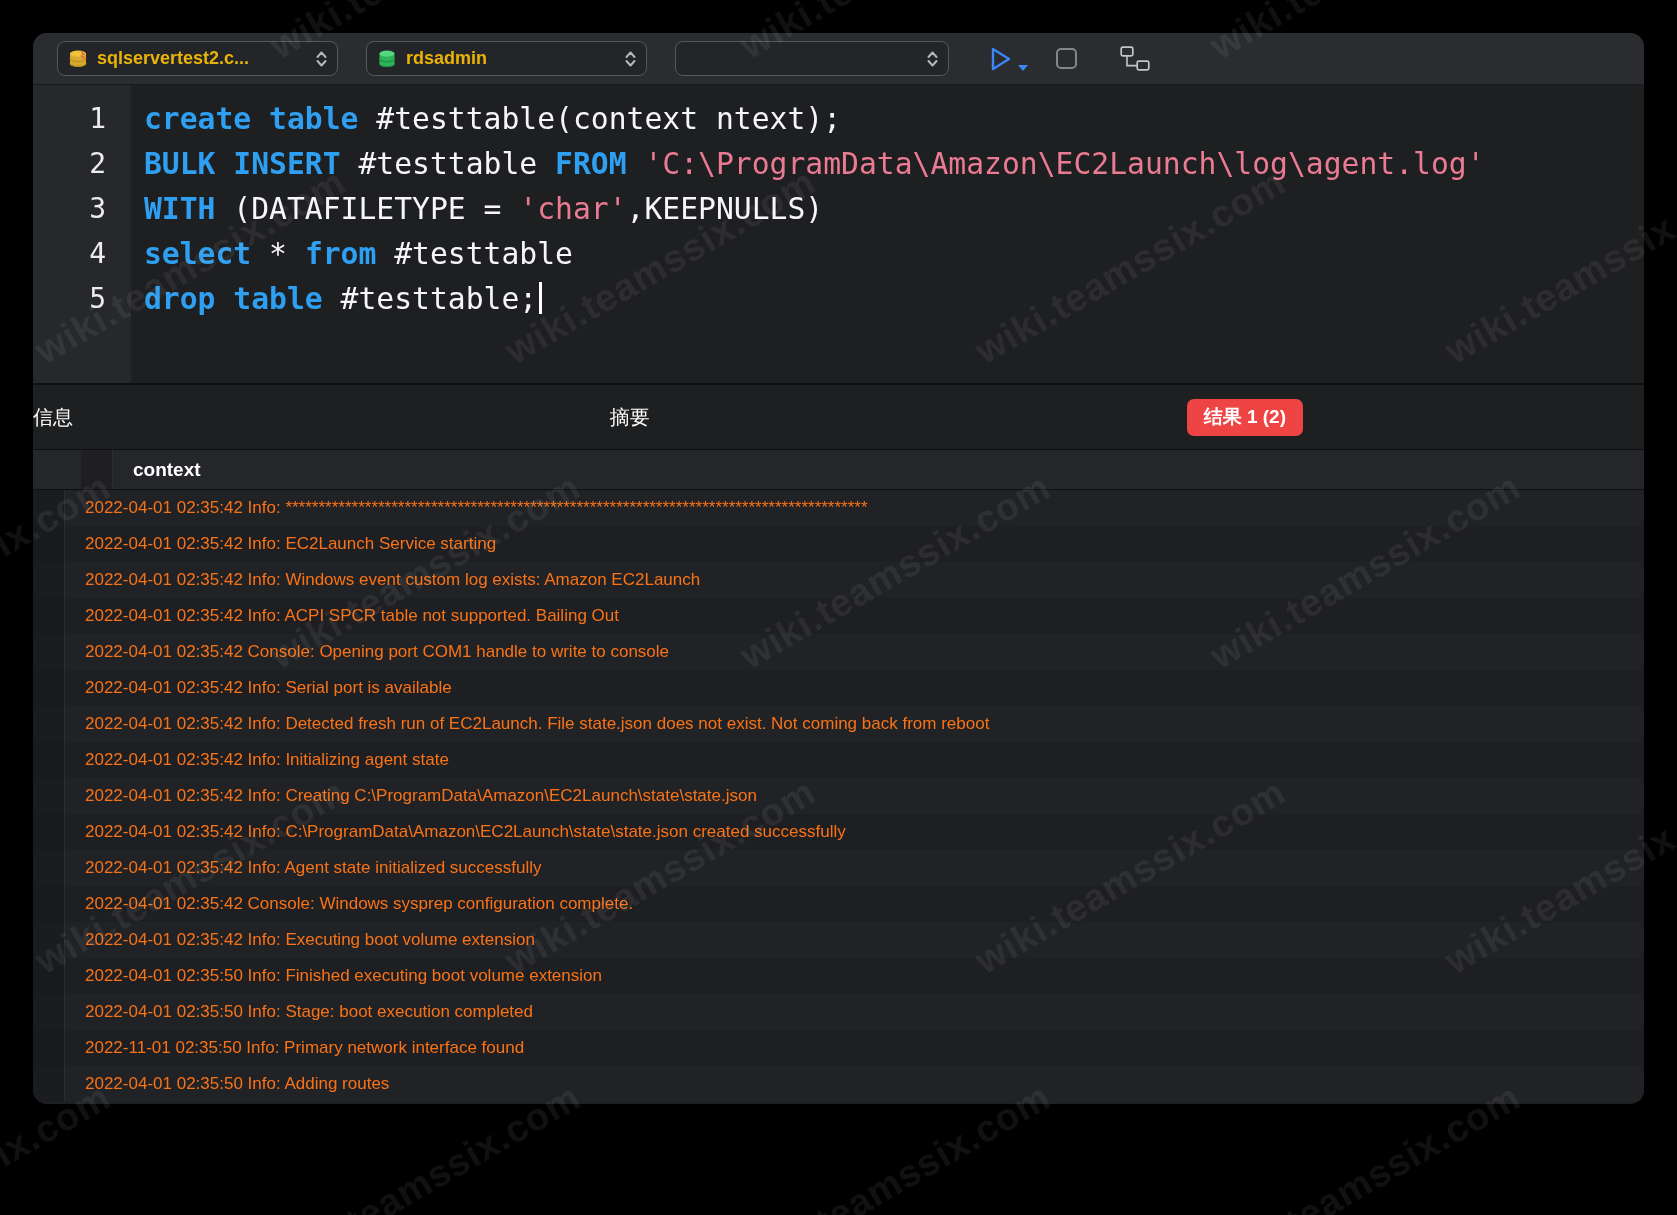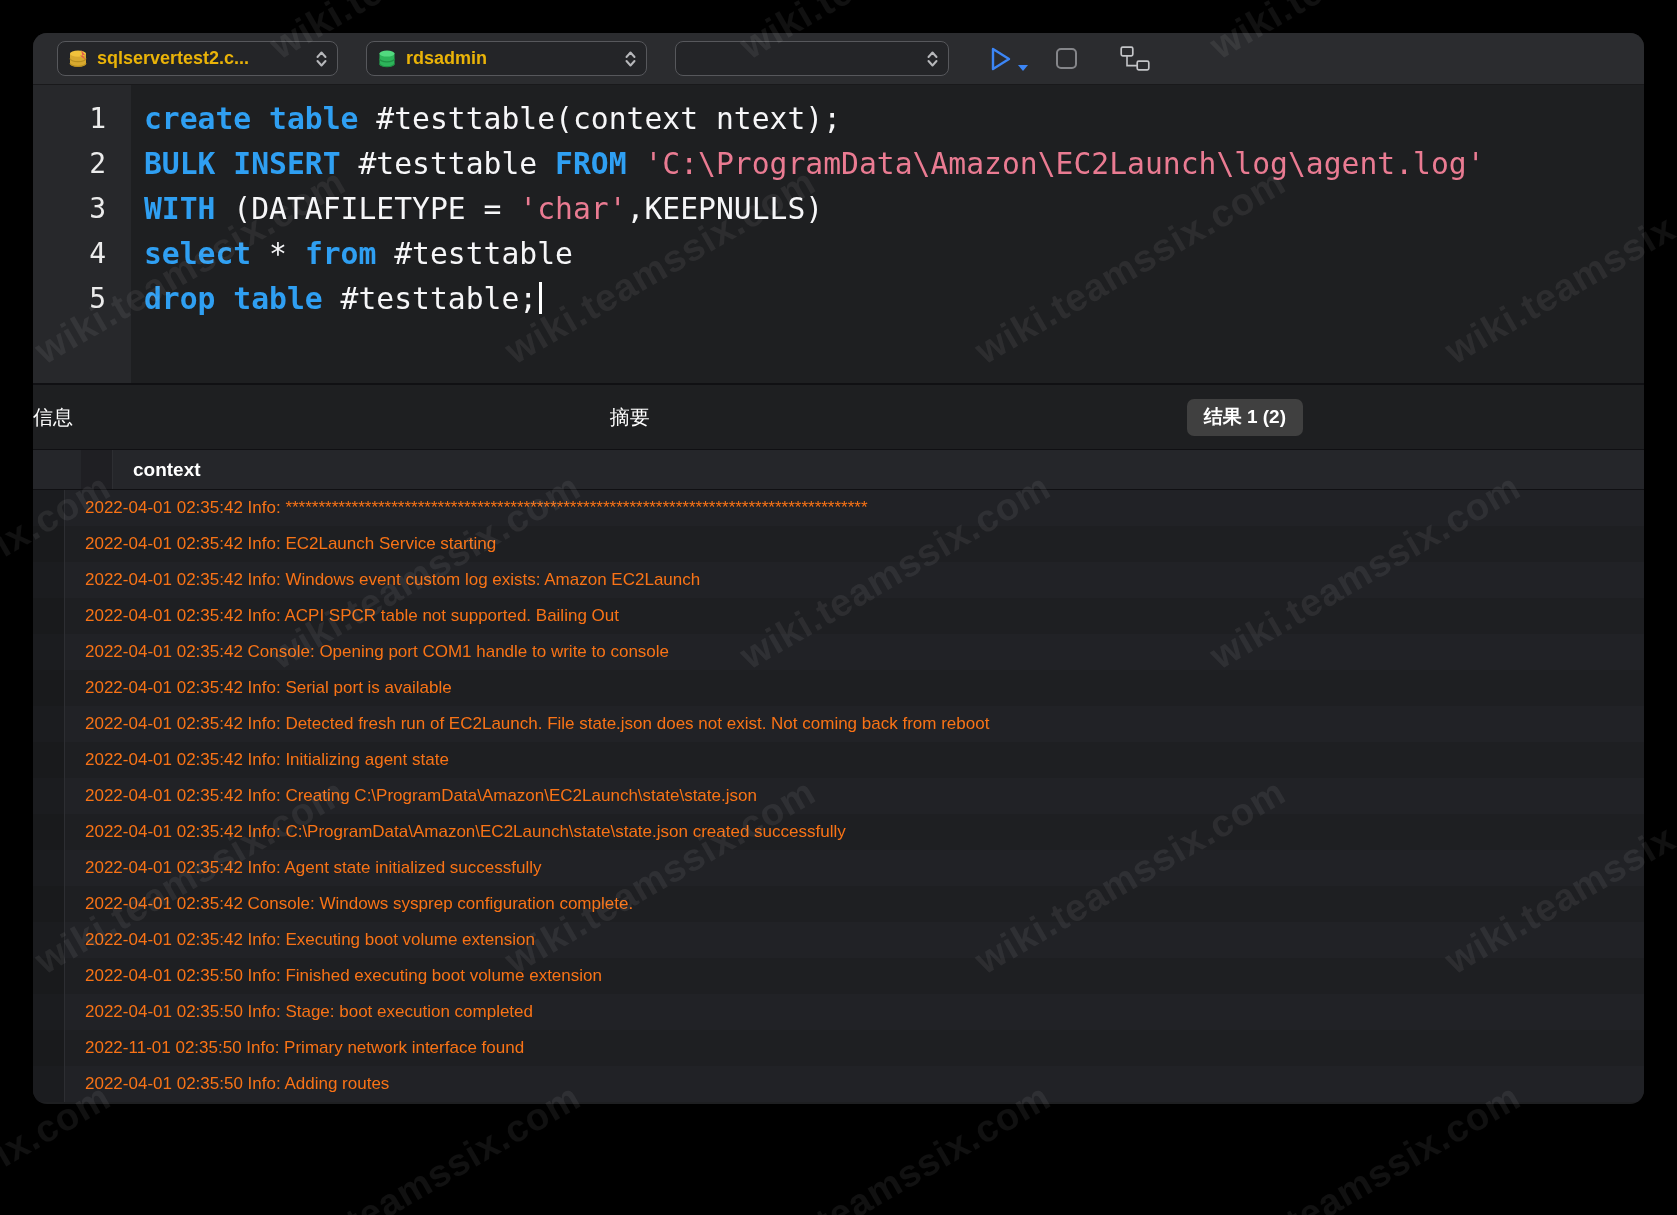--- a/index.html
+++ b/index.html
@@ -45,21 +45,21 @@
   .code-line .s { color:#ea7b92; }
   .caret { display:inline-block; width:3px; height:32px; background:#ffffff;
            vertical-align:-5px; margin-left:2px; animation:blink 1.2s steps(1) infinite; }
   @keyframes blink { 50% { opacity:0; } }
 
   
   .tabstrip { height:66px; border-top:2px solid #101013; background:#1e1f21;
               display:flex; align-items:center; justify-content:space-between;
               gap:15px; padding-right:341px; }
   .tab { font-size:20px; font-weight:500; color:#ffffff; cursor:default; }
-  .tab.active { background:#404040; border-radius:7px; height:37px; padding:0 17px;
+  .tab.active { background:#ef4444; border-radius:7px; height:37px; padding:0 17px;
                 display:flex; align-items:center; font-size:19px; font-weight:600; }
 
   
   .thead { height:41px; background:#25262a; border-top:1px solid #101013;
            border-bottom:1px solid #101013; display:flex; align-items:stretch;padding-left:48px; }
   .rgut { width:32px; flex-shrink:0; background:rgba(0,0,0,0.16);
           border-right:1px solid #2d2e32; align-self:stretch; }
   .hcell { display:flex; align-items:center; padding-left:20px; font-size:19px;
            font-weight:bold; color:#ffffff; }
   .tbody { height:614px; overflow:hidden; }

